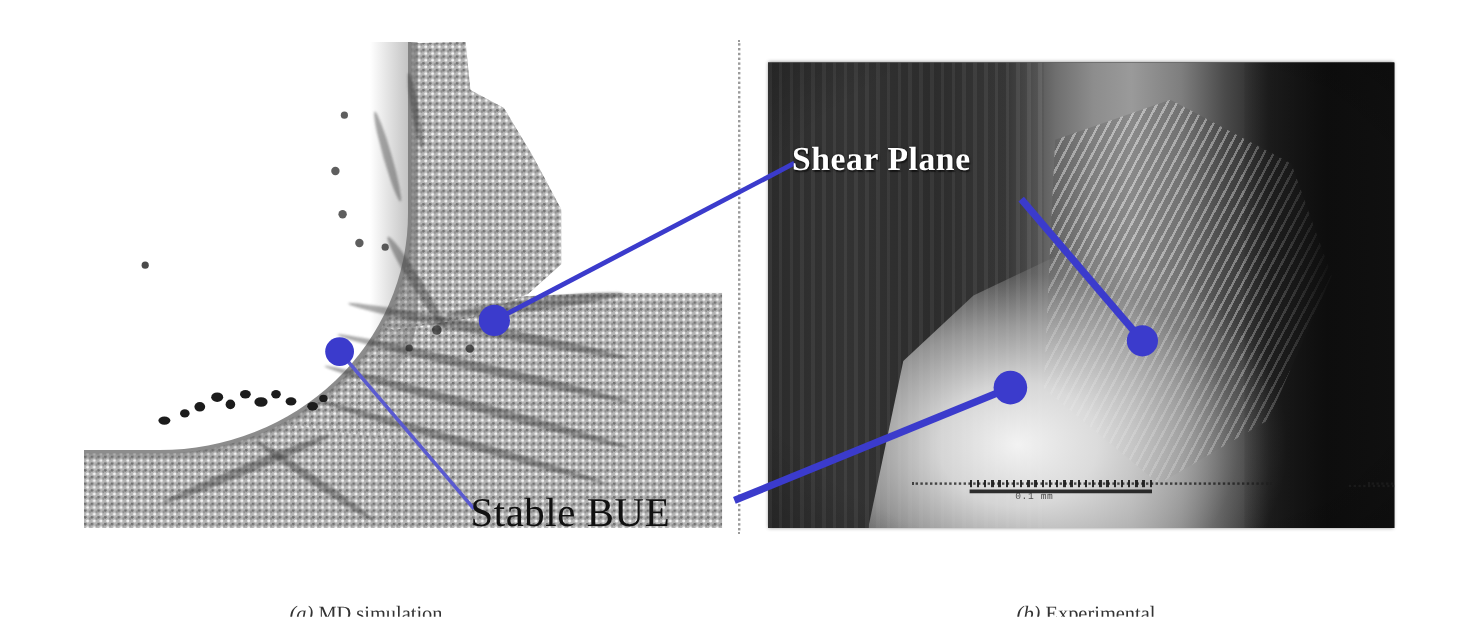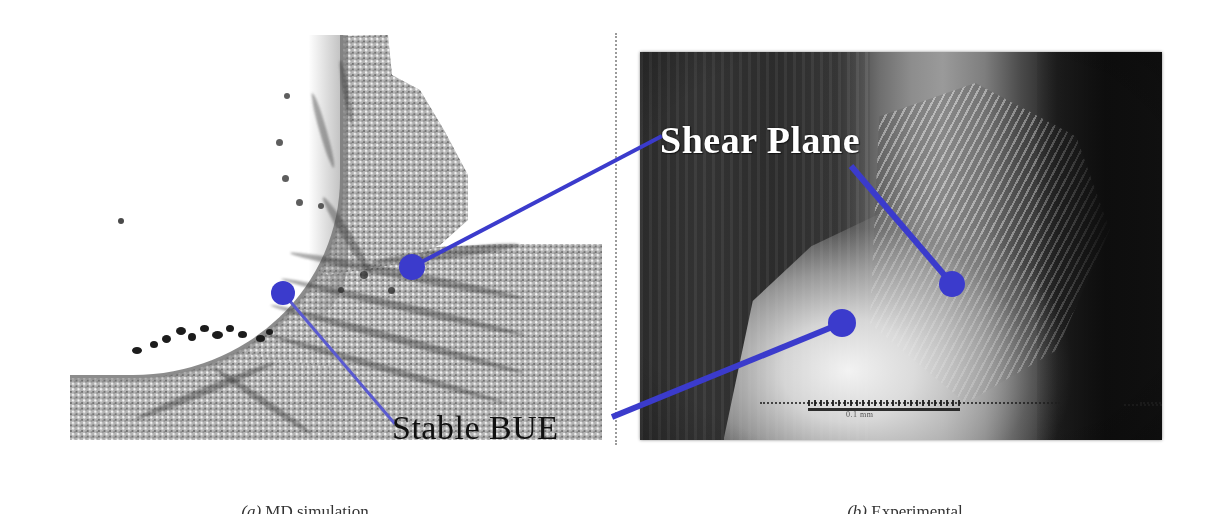--- a/index.html
+++ b/index.html
@@ -103,27 +103,27 @@
   #exp-vignette{position:absolute;inset:0;
       background:radial-gradient(ellipse 96% 96% at 50% 50%,
         rgba(0,0,0,0) 58%, rgba(0,0,0,.40) 100%);}
   
   .dotline{position:absolute;height:0;border-top:2px dotted rgba(30,30,30,.78);}
   #scalebar{position:absolute;height:0;border-top:3px solid rgba(25,25,25,.9);}
   #scale-ticks{position:absolute;height:6px;
       background:repeating-linear-gradient(to right,
         rgba(25,25,25,.9) 0 2px, rgba(0,0,0,0) 2px 6px);}
   #scale-label{position:absolute;font-size:8px;color:#1d1d1d;letter-spacing:.5px;
-      font-family:Liberation Serif, serif;white-space:nowrap;opacity:.75;}
+      font-family:Liberation Mono, monospace;white-space:nowrap;opacity:.75;}
 
   
   #annot{position:absolute;left:0;top:0;width:1222px;height:514px;pointer-events:none;}
 
   .txt-shear{position:absolute;left:660px;top:118px;
-      font-family:"Liberation Serif",serif;font-weight:bold;font-size:38px;color:#ffffff;
+      font-family:"Liberation Serif",serif;font-weight:bold;font-size:28px;color:#ffffff;
       letter-spacing:.5px;white-space:nowrap;
       text-shadow:0 0 2px rgba(0,0,0,.55), 1px 1px 1px rgba(0,0,0,.5);}
   .txt-bue{position:absolute;left:392px;top:389px;
       font-family:"Liberation Serif",serif;font-size:34px;color:#111111;
       letter-spacing:.5px;white-space:nowrap;margin-top:20px;}
 
   
   .caption{position:absolute;top:459px;font-family:Liberation Serif, serif;
            font-size:17px;color:#333333;white-space:nowrap;margin-top:43px;}
   .caption i{font-style:italic;}

